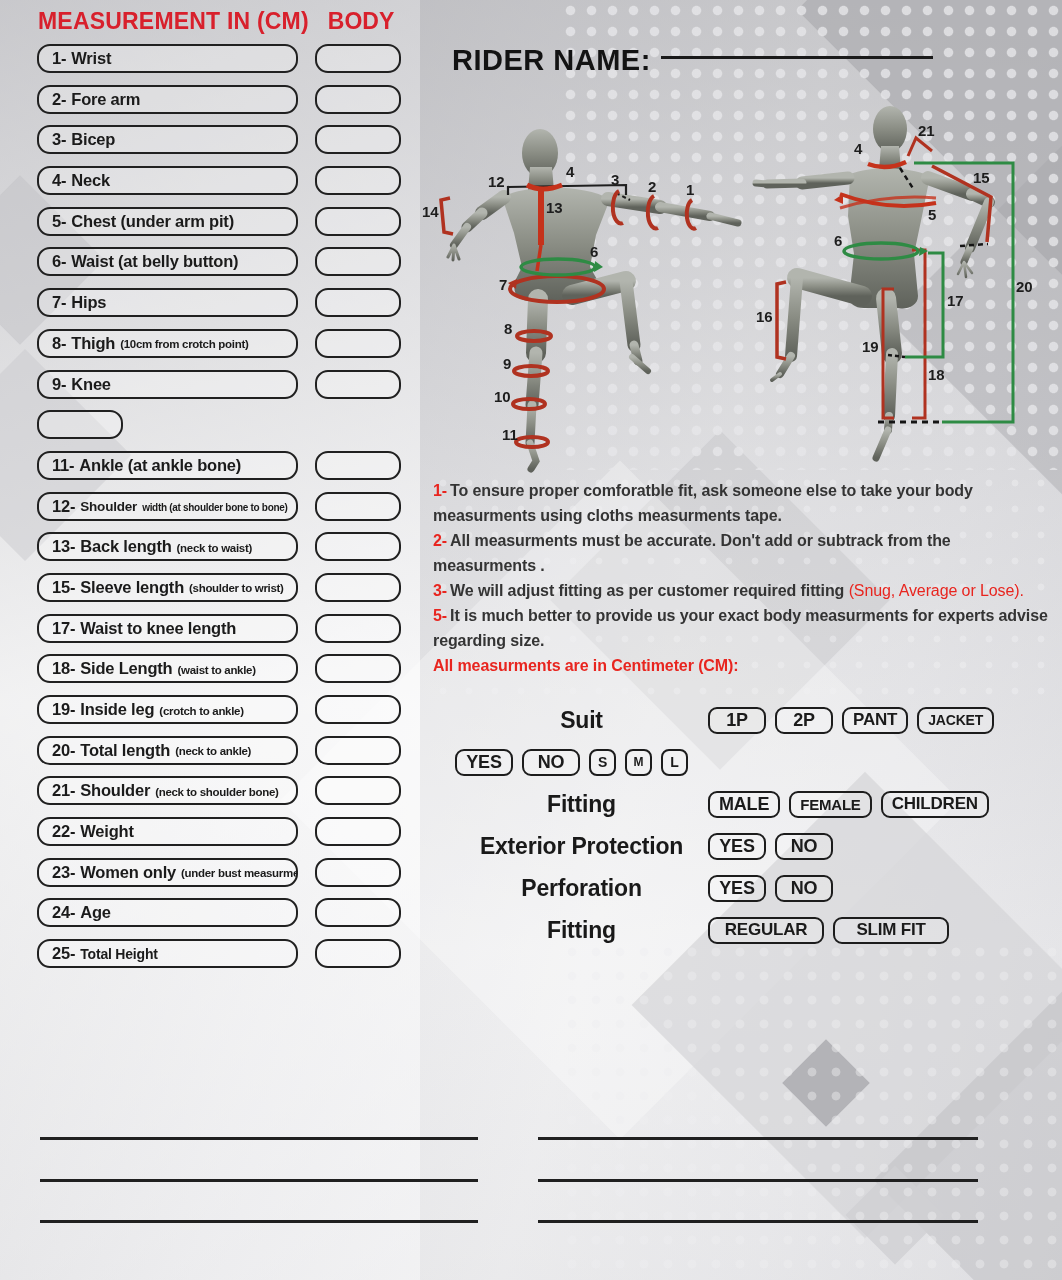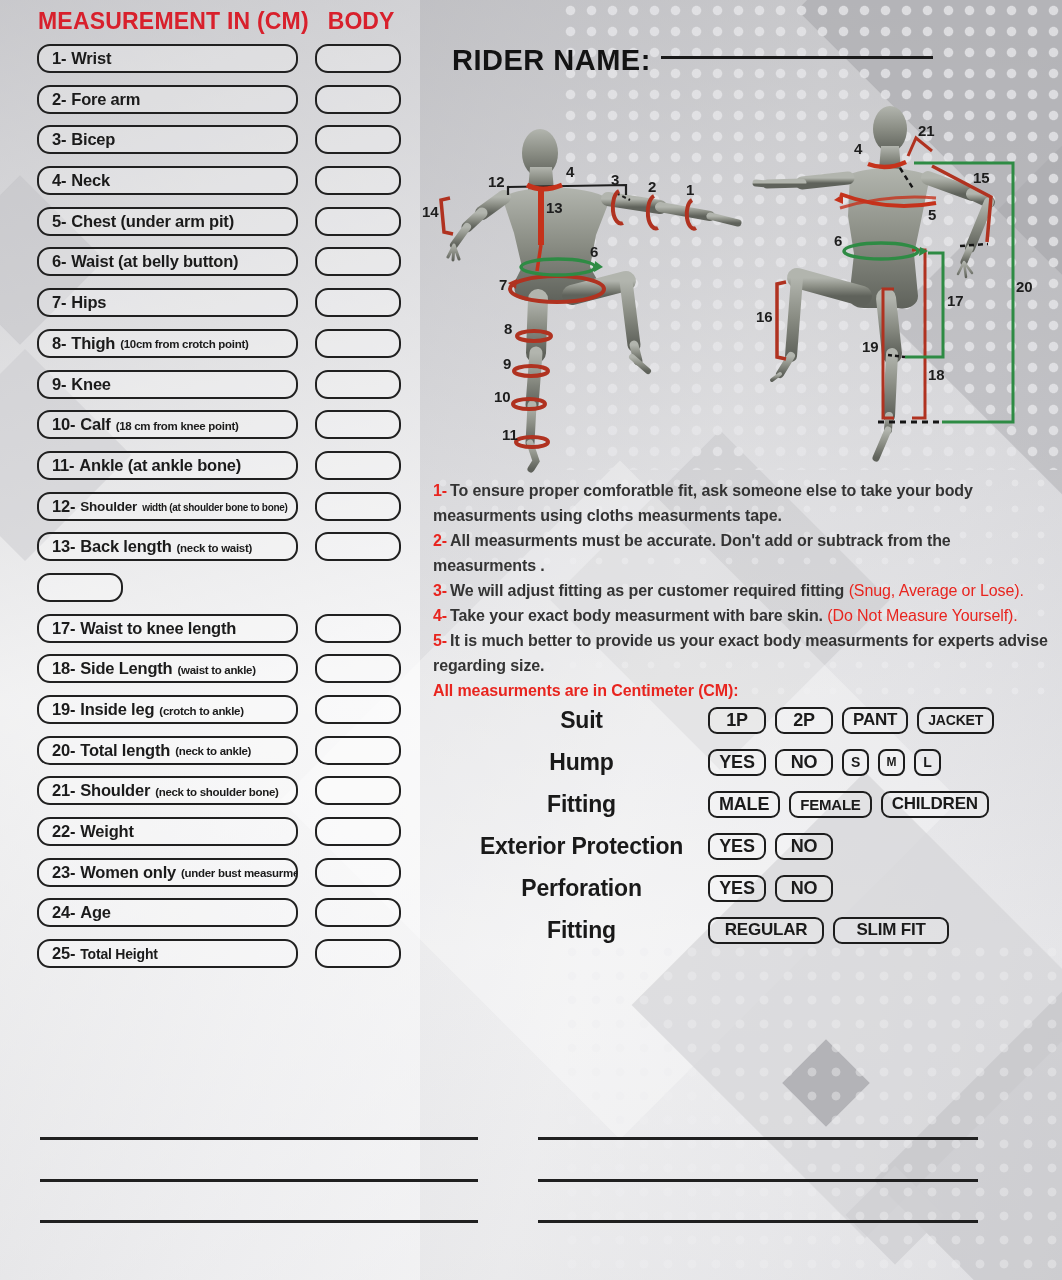--- a/index.html
+++ b/index.html
@@ -162,25 +162,20 @@
         </div>
       <div class="m-row">
           <div class="m-box m-lab">
             <span class="m-num">9-</span>
             <span class="m-name">Knee</span>
             <span class="m-det"></span>
           </div>
           <div class="m-box m-in"></div>
         </div>
       <div class="m-row">
-          <div class="m-box m-lab">
-            <span class="m-num">10-</span>
-            <span class="m-name">Calf</span>
-            <span class="m-det">(18 cm from knee point)</span>
-          </div>
           <div class="m-box m-in"></div>
         </div>
       <div class="m-row">
           <div class="m-box m-lab">
             <span class="m-num">11-</span>
             <span class="m-name">Ankle (at ankle bone)</span>
             <span class="m-det"></span>
           </div>
           <div class="m-box m-in"></div>
         </div>
@@ -194,20 +189,25 @@
         </div>
       <div class="m-row">
           <div class="m-box m-lab">
             <span class="m-num">13-</span>
             <span class="m-name">Back length</span>
             <span class="m-det">(neck to waist)</span>
           </div>
           <div class="m-box m-in"></div>
         </div>
       <div class="m-row">
+          <div class="m-box m-lab">
+            <span class="m-num">15-</span>
+            <span class="m-name">Sleeve length</span>
+            <span class="m-det">(shoulder to wrist)</span>
+          </div>
           <div class="m-box m-in"></div>
         </div>
       <div class="m-row">
           <div class="m-box m-lab">
             <span class="m-num">17-</span>
             <span class="m-name">Waist to knee length</span>
             <span class="m-det"></span>
           </div>
           <div class="m-box m-in"></div>
         </div>
@@ -421,37 +421,35 @@
         <text x="186" y="284">18</text>
         <text x="120" y="256">19</text>
         <text x="274" y="196">20</text>
       </g>
     </svg>
 
     <div class="notes">
       <div><span class="note-num">1-</span><span>To ensure proper comforatble fit, ask someone else to take your body measurments using cloths measurments  tape.</span><span class="note-red"></span></div>
       <div><span class="note-num">2-</span><span>All measurments  must be accurate. Don't add or subtrack from the measurments .</span><span class="note-red"></span></div>
       <div><span class="note-num">3-</span><span>We will adjust fitting as per customer required fitting </span><span class="note-red">(Snug, Average or Lose).</span></div>
-      <div><span class="note-num">4-</span><span>Take your exact body measurment with bare skin. </span><span class="note-red">(Do Not Measure Yourself).</span></div>
       <div><span class="note-num">5-</span><span>It is much better to provide us your exact body measurments  for experts advise regarding size.</span><span class="note-red"></span></div>
       <div class="notes-footer">All measurments  are in Centimeter (CM):</div>
     </div>
 
     <div class="options">
       <div class="opt-row">
         <span class="opt-label">Suit</span>
         <span class="opt-btns">
           <span class="btn w58">1P</span>
           <span class="btn w58">2P</span>
           <span class="btn w58 f17">PANT</span>
           <span class="btn w56 f14">JACKET</span>
         </span>
       </div>
       <div class="opt-row">
-        <span class="opt-label">Hump</span>
         <span class="opt-btns">
           <span class="btn w58">YES</span>
           <span class="btn w58">NO</span>
           <span class="btn sq f14">S</span>
           <span class="btn sq f12">M</span>
           <span class="btn sq f14">L</span>
         </span>
       </div>
       <div class="opt-row">
         <span class="opt-label">Fitting</span>

